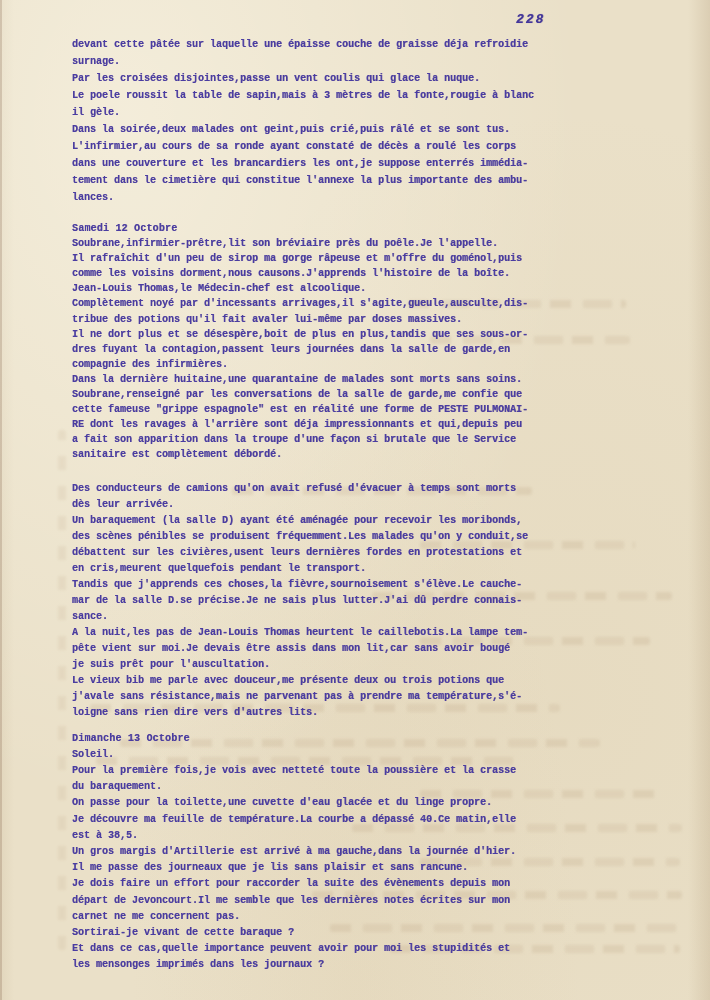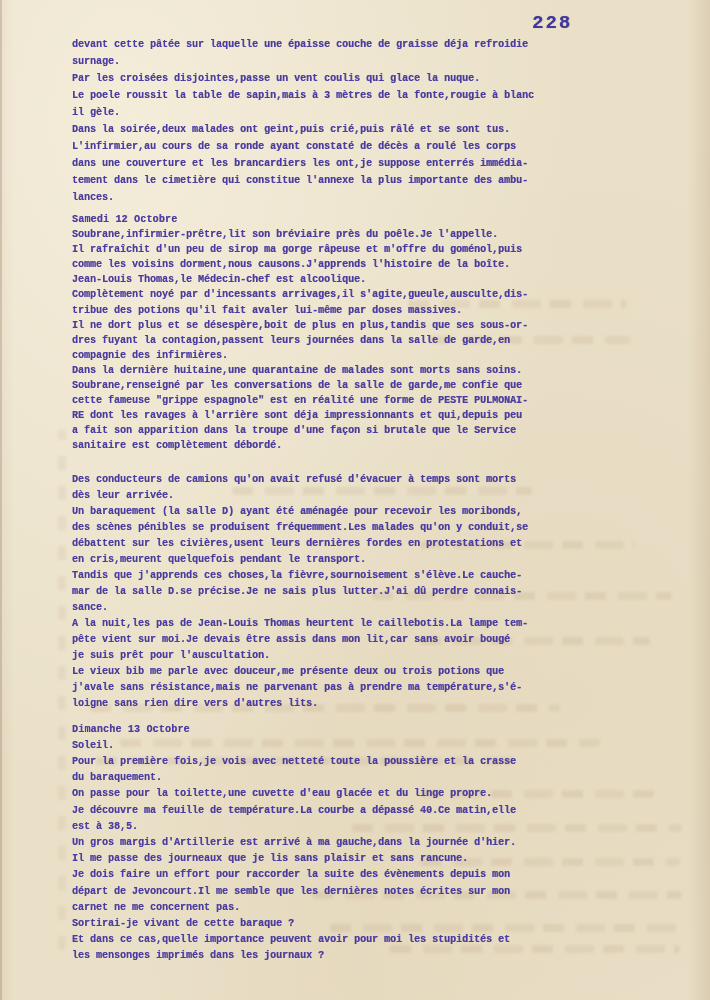--- a/index.html
+++ b/index.html
@@ -42,41 +42,42 @@
     width: 8px;
     border-radius: 3px;
     background: repeating-linear-gradient(0deg,
       rgba(182,156,124,0.32) 0px, rgba(182,156,124,0.32) 14px,
       rgba(0,0,0,0) 14px, rgba(0,0,0,0) 30px);
     filter: blur(1.5px);
     opacity: 0.45;
   }
   .page-number {
     position: absolute;
-    left: 532px; top: 12px;
-    font-size: 19px;
+    left: 516px; top: 12px;
+    font-size: 13px;
     font-weight: 700;
     letter-spacing: 2px;
     color: #43369b;
     text-shadow: 0.4px 0.4px 0.7px rgba(46,30,120,0.55);
+    font-style: italic;
   }
   .text-block {
     position: absolute;
     left: 72px; top: 36px;
     width: 634px;
     color: #4a3ca2;
     font-size: 10px;
     font-weight: 700;
     text-shadow: 0.35px 0.35px 0.6px rgba(46,30,120,0.5);
     white-space: pre;
   }
   .doc-section { display: block; }
   .line { white-space: pre; }
   .sec-0 { line-height: 17px; margin-top: 0; }
-  .sec-1 { line-height: 15.1px; margin-top: 6px; }
+  .sec-1 { line-height: 15.1px; margin-top: 15px; }
   .sec-2 { line-height: 16px;  margin-top: 18px; }
   .sec-3 { line-height: 16.2px; margin-top: 10px; }
   .heading { letter-spacing: 0.2px; }
 </style>
 </head>
 <body>
 
 <div class="scan">
 
   <div class="edge-left"></div>

